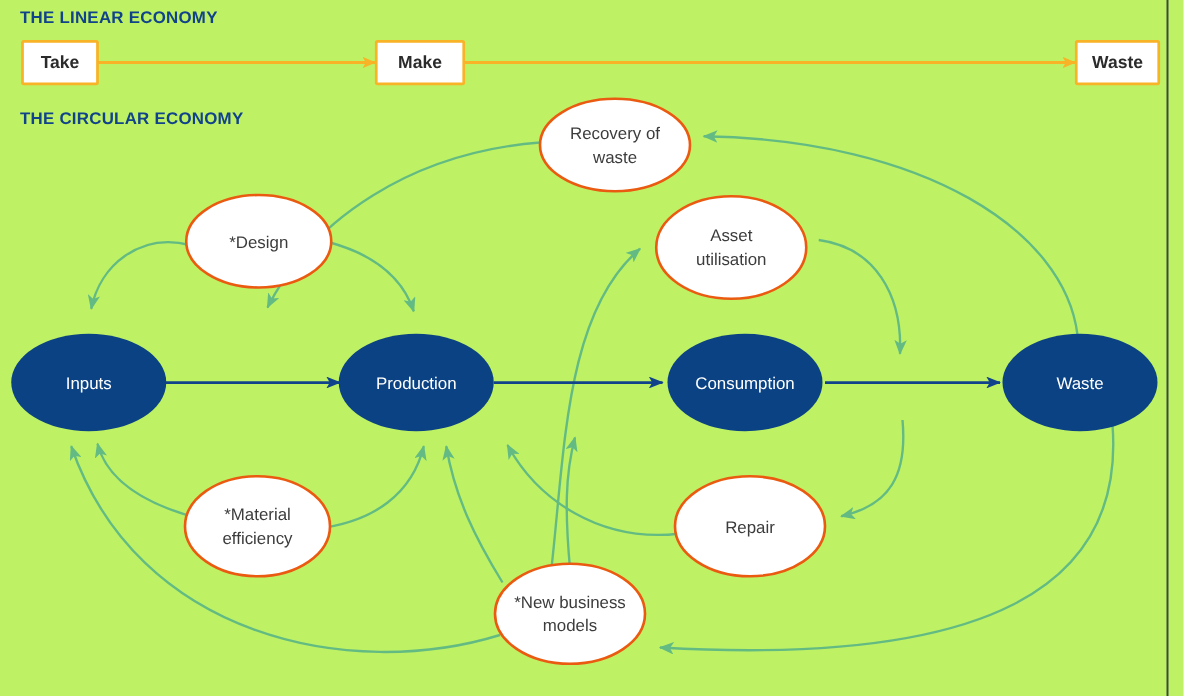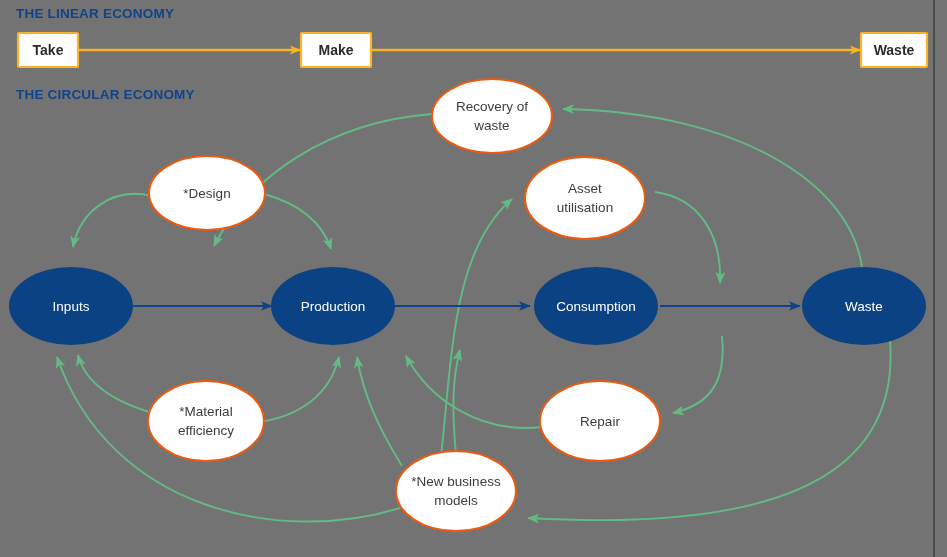--- a/index.html
+++ b/index.html
@@ -7,21 +7,21 @@
     padding: 0;
     background: #ffffff;
   }
   body {
     font-family: "Liberation Sans", sans-serif;
   }
   #page {
     position: relative;
     width: 947px;
     height: 557px;
-    background: #737373;
+    background: #bef264;
     overflow: hidden;
     text-align: right;
   }
   #diagram {
     position: absolute;
     top: 0;
     left: 0;
     width: 947px;
     height: 557px;
   }

